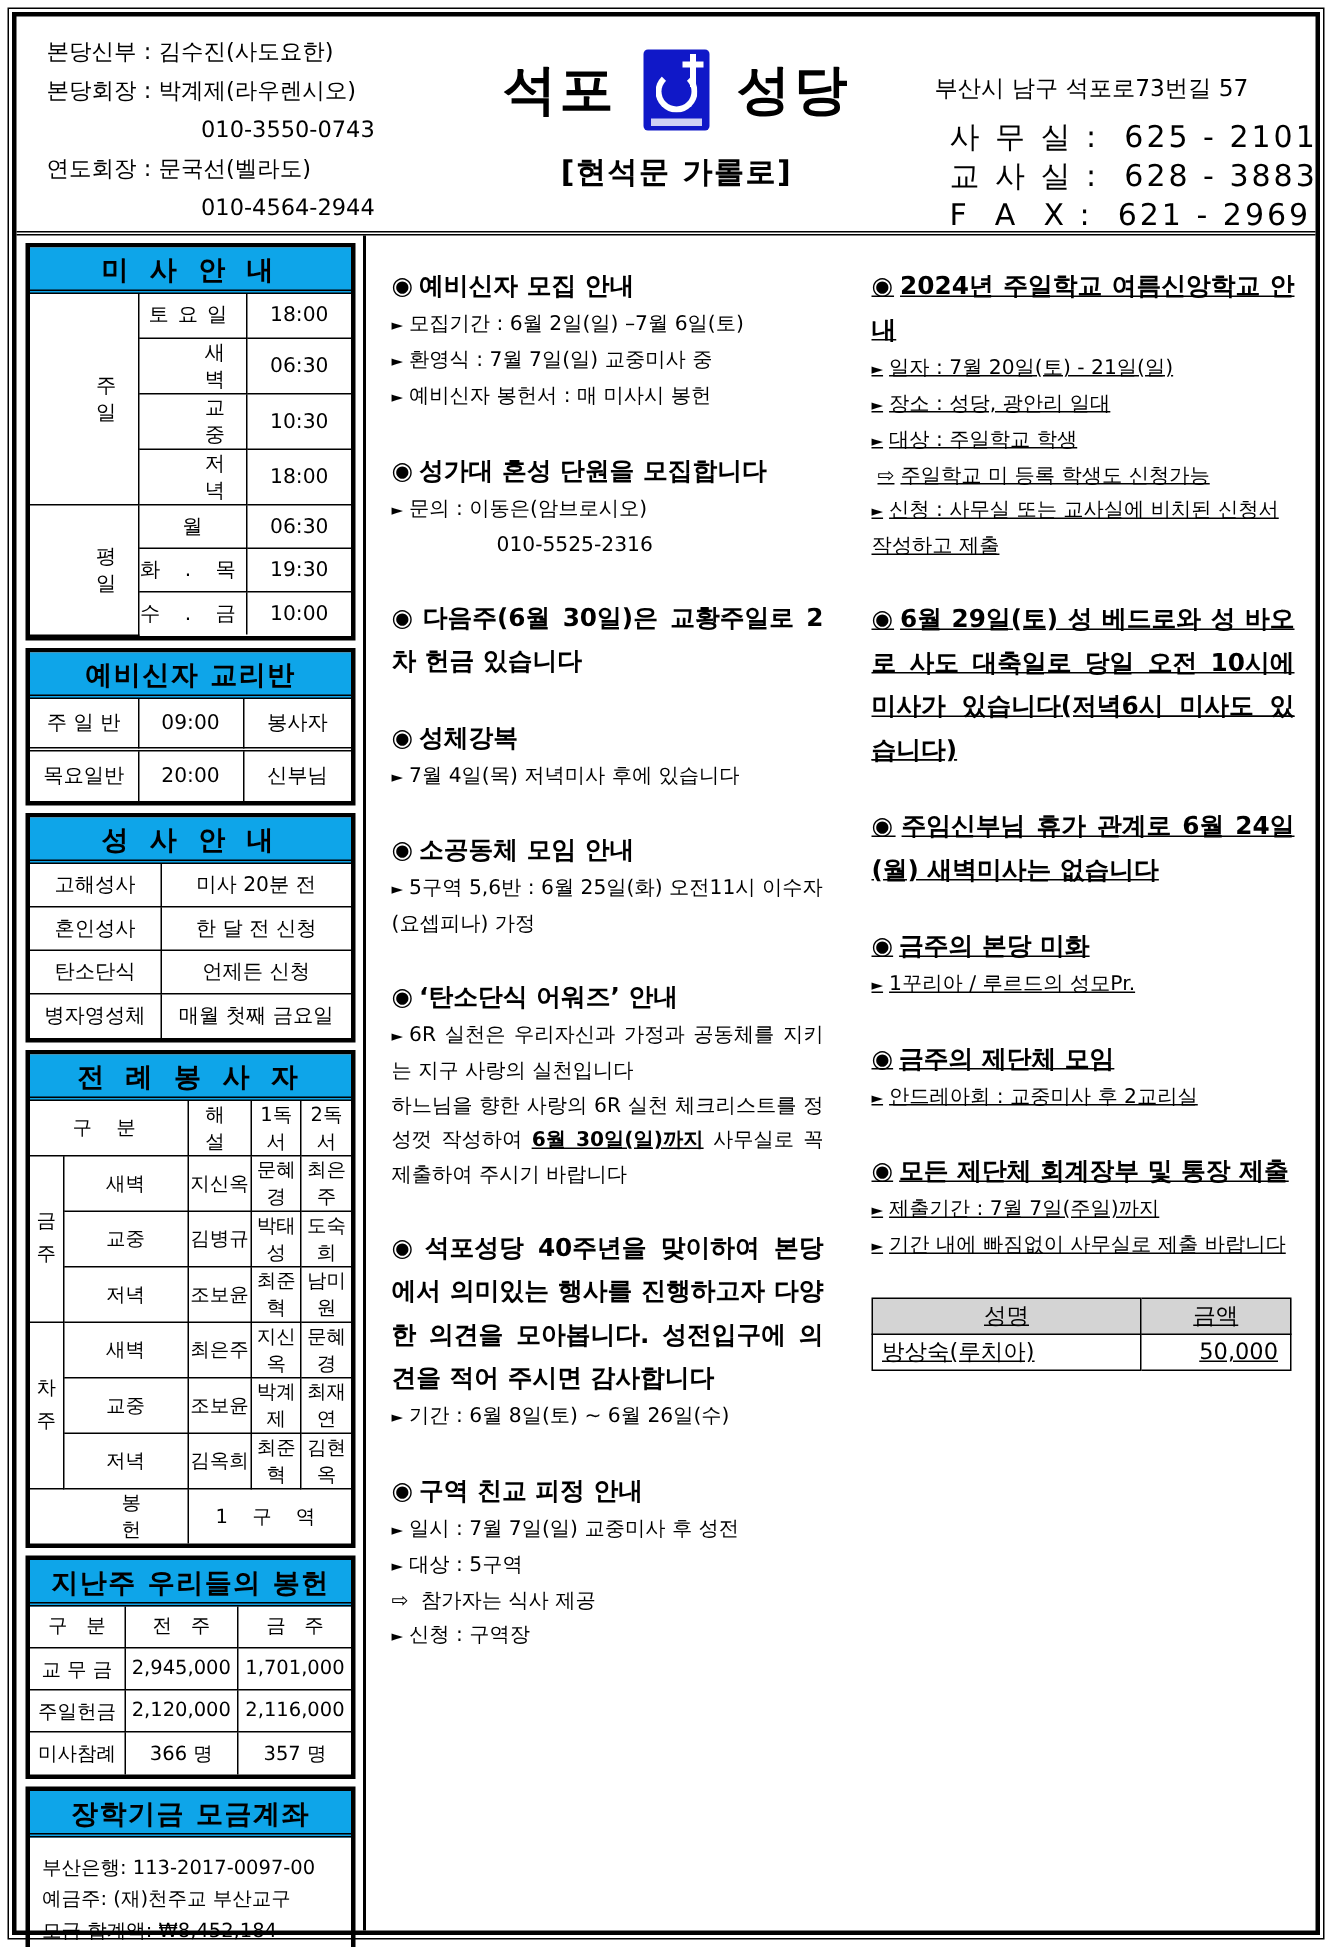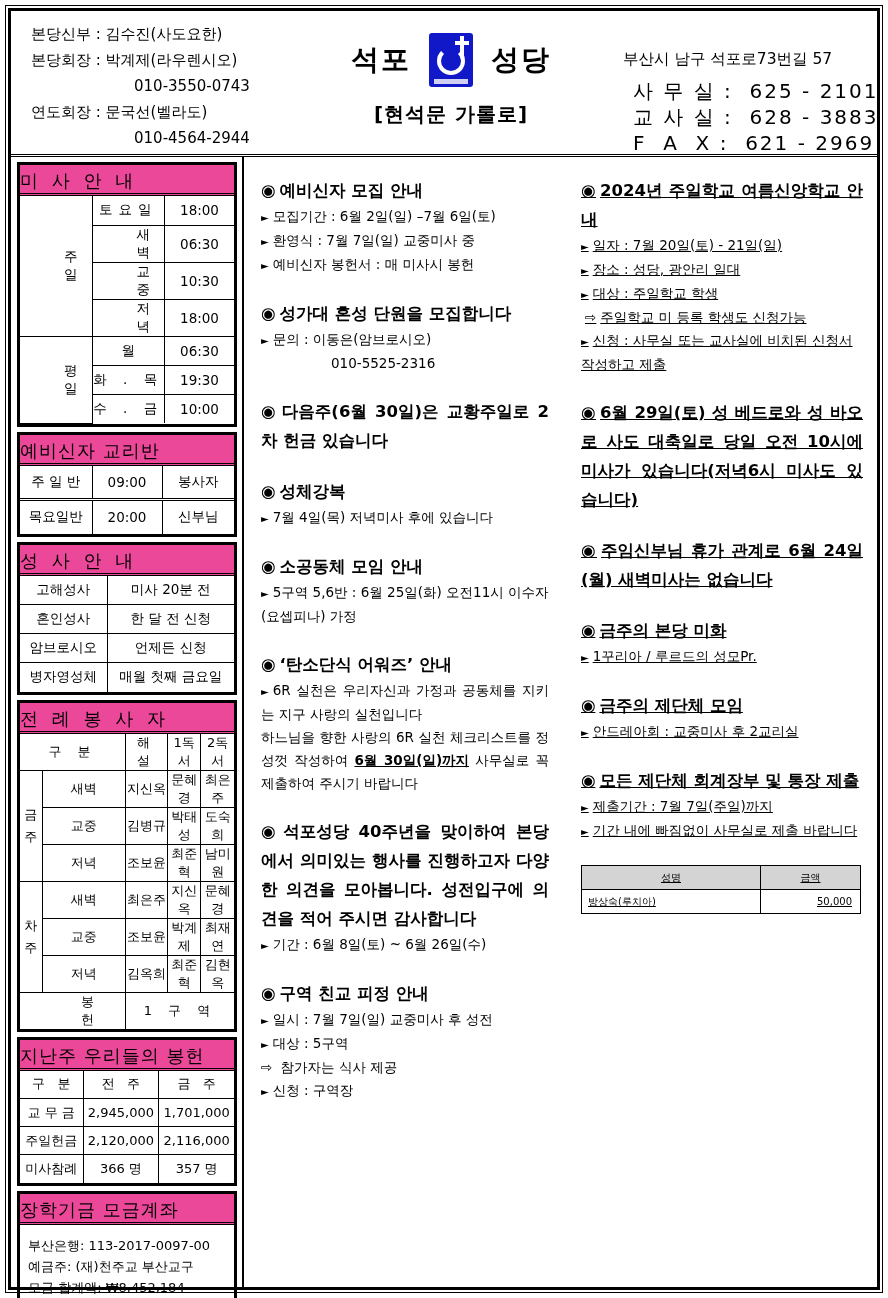--- a/index.html
+++ b/index.html
@@ -15,39 +15,39 @@
   
   .header {
     position: absolute; left: 0; top: 0; width: 866px; height: 146px;
     border-bottom: 3px double #000;
   }
   .hdr-left { position: absolute; left: 20px; top: 10px; font-size: 15px; line-height: 26px; }
   .hdr-left .row { white-space: pre; }
   .hdr-left .phone { padding-left: 103px; }
   .hdr-center { position: absolute; left: 300px; top: 22px; width: 280px; text-align: center; }
   .title-line { display: flex; align-items: center; justify-content: center; gap: 18px; }
-  .title-text { font-size: 28px; font-weight: bold; letter-spacing: 2px; }
+  .title-text { font-size: 36px; font-weight: bold; letter-spacing: 2px; }
   .logo {
     width: 44px; height: 54px; background: #1018c8; border-radius: 3px; position: relative;
   }
   .logo .ring { position: absolute; left: 8px; top: 14px; width: 28px; height: 28px; border: 4px solid #fff; border-radius: 50%; border-top-color: transparent; }
   .logo .cross-v { position: absolute; left: 31px; top: 3px; width: 4px; height: 22px; background: #fff; }
   .logo .cross-h { position: absolute; left: 26px; top: 8px; width: 14px; height: 4px; background: #fff; }
   .logo .base { position: absolute; left: 5px; bottom: 3px; width: 34px; height: 5px; background: #fff; opacity: .8; }
   .subtitle { font-size: 20px; font-weight: bold; margin-top: 14px; letter-spacing: 1px; }
   .hdr-right { position: absolute; left: 612px; top: 38px; font-size: 15.5px; }
   .hdr-right .addr { margin-bottom: 8px; }
   .hdr-right .tel { font-size: 20px; line-height: 26px; padding-left: 10px; white-space: pre; letter-spacing: 2px; }
 
   
   .leftcol { position: absolute; left: 6px; top: 151px; width: 220px; }
   .vline { position: absolute; left: 231px; top: 146px; width: 2px; height: 1130px; background: #000; }
   .box { border: 3px solid #000; margin-bottom: 5px; }
   .box-title {
-    background: #ec4899; font-weight: normal; font-size: 18px;
+    background: #0ea5e9; text-align: center; font-weight: bold; font-size: 18px;
     height: 31px; line-height: 31px; border-bottom: 3px double #000; letter-spacing: 4px;
   }
   table { border-collapse: collapse; width: 100%; }
   td { border: 1px solid #000; text-align: center; font-size: 13.5px; }
   tr:first-child td { border-top: none; }
   td:first-child { border-left: none; }
   td:last-child { border-right: none; }
   tr:last-child td { border-bottom: none; }
   .mass td { height: 29px; }
   .spaced { letter-spacing: 6px; }
@@ -62,21 +62,21 @@
   
   .col { position: absolute; top: 151px; font-size: 13.5px; line-height: 23px; }
   .midcol { left: 250px; width: 288px; }
   .rightcol { left: 570px; width: 282px; text-decoration: underline; }
   .notice { margin-top: 14px; margin-bottom: 22px; }
   .ntitle { font-weight: bold; font-size: 16.5px; line-height: 29px; text-align: justify; }
   .bullet-icon { font-weight: normal; margin-right: 4px; }
   .tri { font-size: 10px; margin-right: 4px; }
   .indent { padding-left: 70px; }
   .u { text-decoration: underline; font-weight: bold; }
-  .donor td { font-size: 10px; height: 19px; border: 1px solid #000; }
+  .donor td { font-size: 15px; height: 19px; border: 1px solid #000; }
   .donor .th td { background: #d4d4d4; }
   .donor { border: 1px solid #000; width: 280px; margin-top: 6px; }
 </style>
 </head>
 <body>
 
 <div class="frame">
 
   <div class="header">
     <div class="hdr-left">
@@ -173,21 +173,21 @@
         <tbody>
             <tr>
               <td style="width:87px">고해성사</td>
               <td>미사 20분 전</td>
             </tr>
         <tr>
               <td>혼인성사</td>
               <td>한 달 전 신청</td>
             </tr>
         <tr>
-              <td>암브로시오</td>
+              <td>탄소단식</td>
               <td>언제든 신청</td>
             </tr>
         <tr>
               <td>병자영성체</td>
               <td>매월 첫째 금요일</td>
             </tr>
       </tbody>
         </table>
     </div>
 

